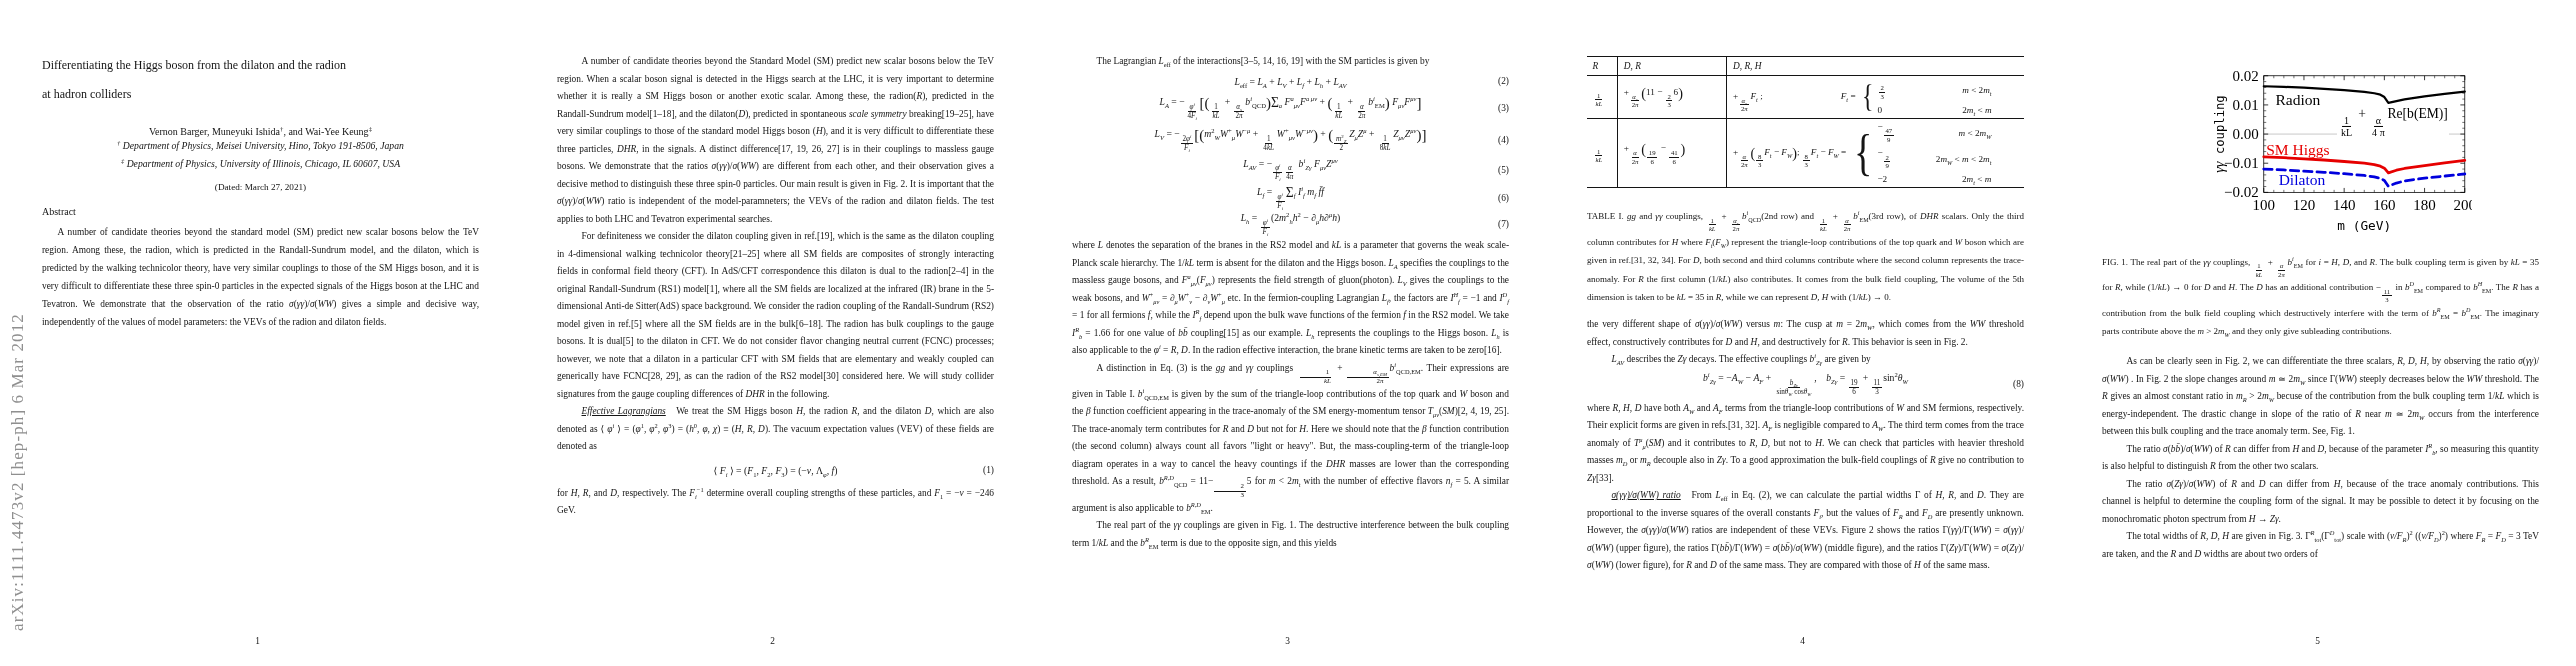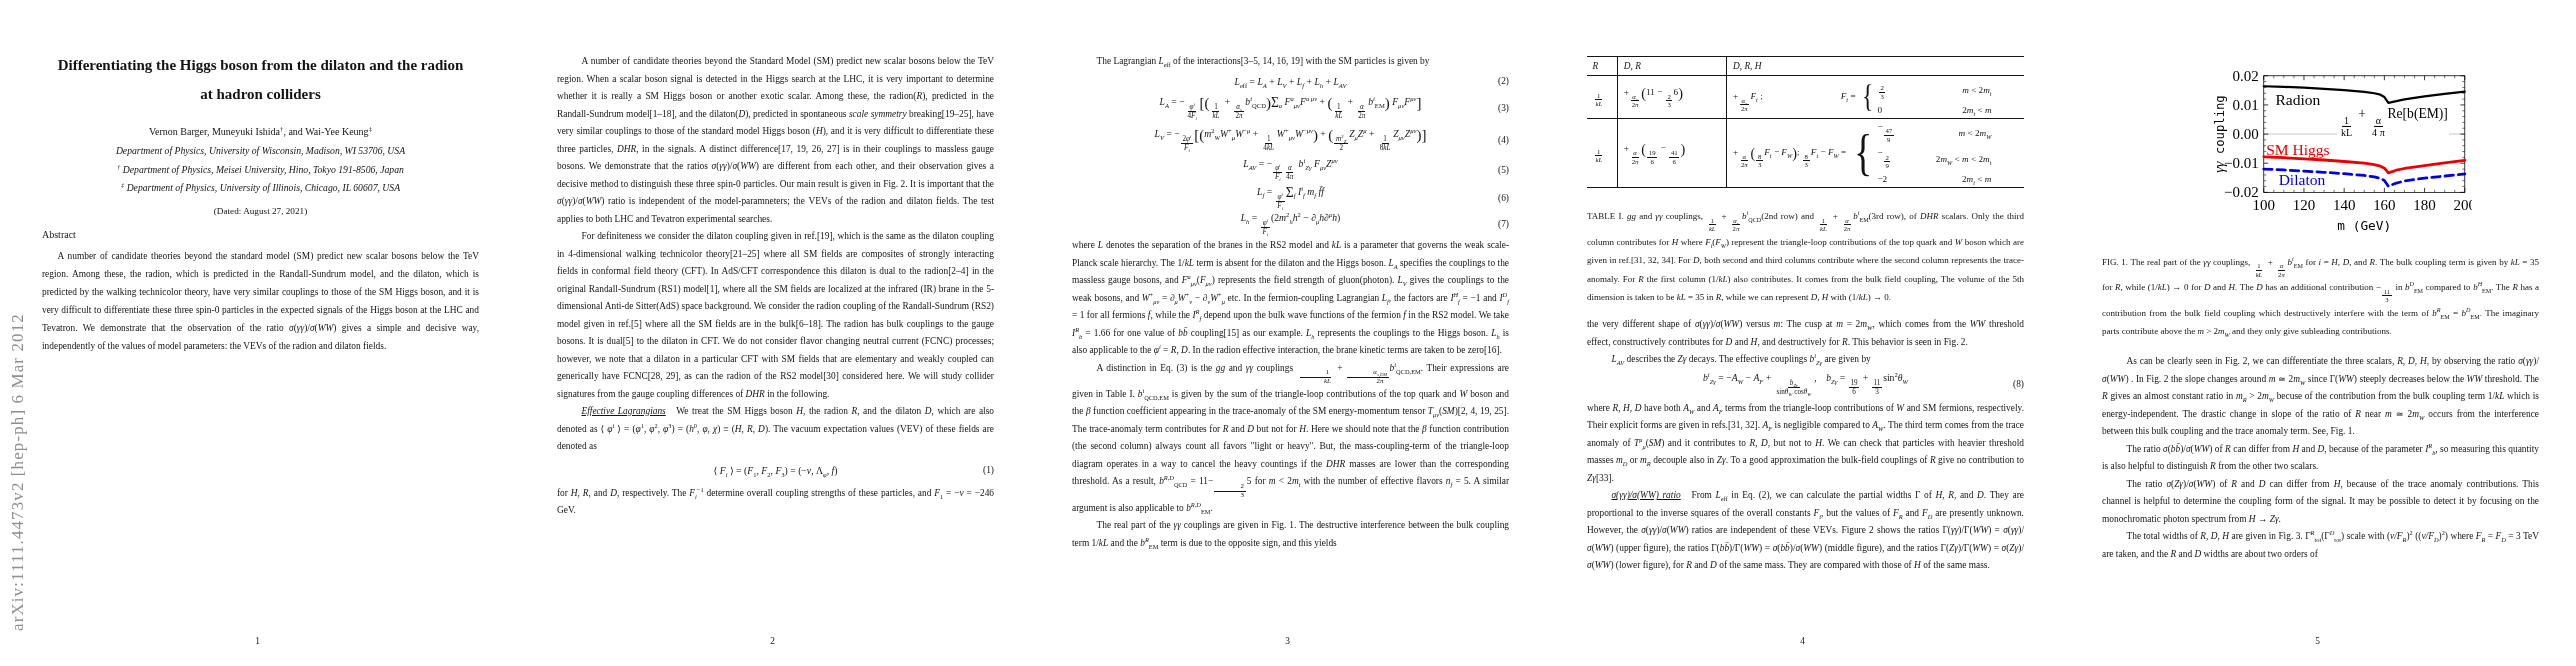--- a/index.html
+++ b/index.html
@@ -10,21 +10,21 @@
   .p{font-size:9.4px;line-height:17.5px;text-align:justify;text-indent:24.5px;margin:0}
   .p.ni{text-indent:0}
   sup,sub{font-size:68%;line-height:0}
   i{font-style:italic}
   .ul{text-decoration:underline}
   .pageno{position:absolute;bottom:21px;left:0;width:100%;text-align:center;font-size:9.4px}
   
   .banner{position:absolute;left:7.8px;top:170px;height:461px;writing-mode:vertical-rl;transform:rotate(180deg);
           font-size:17px;color:#8f8f8f;letter-spacing:1.1px;white-space:nowrap}
   
-  .title{font-size:15px;font-weight:bold;text-align:center;line-height:29px}
+  .title{font-size:12px;font-weight:normal;line-height:29px}
   .title.first{margin-top:51px}
   .authors{text-align:center;font-size:10px;margin-top:16.7px}
   .affil{text-align:center;font-style:italic;font-size:9.7px;line-height:18.3px}
   .affil.first{margin-top:5.6px}
   .dated{text-align:center;font-size:9.2px;margin-top:9px}
   .abslabel{text-align:left;font-size:10px;margin-top:13.3px}
   .abstract{font-size:9.4px;line-height:18px;text-align:justify;text-indent:15.6px;margin-top:6.7px}
   
   .fr{display:inline-flex;flex-direction:column;align-items:center;vertical-align:-0.55em;
       font-size:0.74em;line-height:1.12;margin:0 1.1px;text-align:center}
@@ -64,24 +64,23 @@
 <body>
 
 <div id="pages">
 
   <div class="page">
     <div class="banner">arXiv:1111.4473v2  [hep-ph]  6 Mar 2012</div>
     <div class="main">
       <div class="title first">Differentiating the Higgs boson from the dilaton and the radion</div>
       <div class="title">at hadron colliders</div>
       <div class="authors">Vernon Barger, Muneyuki Ishida<sup>†</sup>, and Wai-Yee Keung<sup>‡</sup></div>
-      <div class="affil first">Department of Physics, University of Wisconsin, Madison, WI 53706, USA</div>
       <div class="affil"><sup>†</sup> Department of Physics, Meisei University, Hino, Tokyo 191-8506, Japan</div>
       <div class="affil"><sup>‡</sup> Department of Physics, University of Illinois, Chicago, IL 60607, USA</div>
-      <div class="dated">(Dated: August 27, 2021)</div>
+      <div class="dated">(Dated: March 27, 2021)</div>
       <div class="abslabel">Abstract</div>
       <p class="abstract">A number of candidate theories beyond the standard model (SM) predict new scalar bosons below the TeV region. Among these, the radion, which is predicted in the Randall-Sundrum model, and the dilaton, which is predicted by the walking technicolor theory, have very similar couplings to those of the SM Higgs boson, and it is very difficult to differentiate these three spin-0 particles in the expected signals of the Higgs boson at the LHC and Tevatron. We demonstrate that the observation of the ratio <i>σ</i>(<i>γγ</i>)/<i>σ</i>(<i>WW</i>) gives a simple and decisive way, independently of the values of model parameters: the VEVs of the radion and dilaton fields.</p>
     </div>
     <div class="pageno">1</div>
   </div>
 
   <div class="page">
     <div class="main">
       <p class="p" style="margin-top:53px">A number of candidate theories beyond the Standard Model (SM) predict new scalar bosons below the TeV region.  When a scalar boson signal is detected in the Higgs search at the LHC, it is very important to determine whether it is really a SM Higgs boson or another exotic scalar.  Among these, the radion(<i>R</i>), predicted in the Randall-Sundrum model[1–18], and the dilaton(<i>D</i>), predicted in spontaneous <i>scale symmetry</i> breaking[19–25], have very similar couplings to those of the standard model Higgs boson (<i>H</i>), and it is very difficult to differentiate these three particles, <i>DHR</i>, in the signals.  A distinct difference[17, 19, 26, 27] is in their couplings to massless gauge bosons. We demonstrate that the ratios <i>σ</i>(<i>γγ</i>)/<i>σ</i>(<i>WW</i>) are different from each other, and their observation gives a decisive method to distinguish these three spin-0 particles.  Our main result is given in Fig. 2.  It is important that the <i>σ</i>(<i>γγ</i>)/<i>σ</i>(<i>WW</i>) ratio is independent of the model-paramneters; the VEVs of the radion and dilaton fields.  The test applies to both LHC and Tevatron experimental searches.</p>
       <p class="p">For definiteness we consider the dilaton coupling given in ref.[19], which is the same as the dilaton coupling in 4-dimensional walking technicolor theory[21–25] where all SM fields are composites of strongly interacting fields in conformal field theory (CFT). In AdS/CFT correspondence this dilaton is dual to the radion[2–4] in the original Randall-Sundrum (RS1) model[1], where all the SM fields are localized at the infrared (IR) brane in the 5-dimensional Anti-de Sitter(AdS) space background.  We consider the radion coupling of the Randall-Sundrum (RS2) model given in ref.[5] where all the SM fields are in the bulk[6–18]. The radion has bulk couplings to the gauge bosons.  It is dual[5] to the dilaton in CFT. We do not consider flavor changing neutral current (FCNC) processes; however, we note that a dilaton in a particular CFT with SM fields that are elementary and weakly coupled can generically have FCNC[28, 29], as can the radion of the RS2 model[30] considered here.  We will study collider signatures from the gauge coupling differences of <i>DHR</i> in the following.</p>

